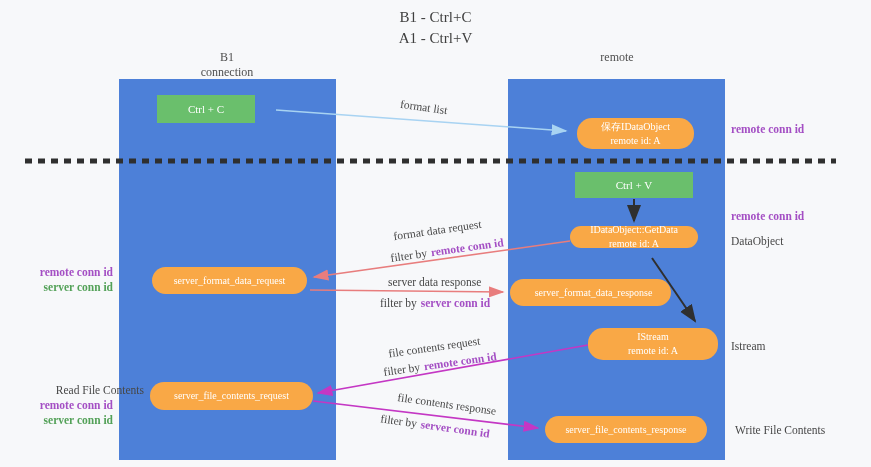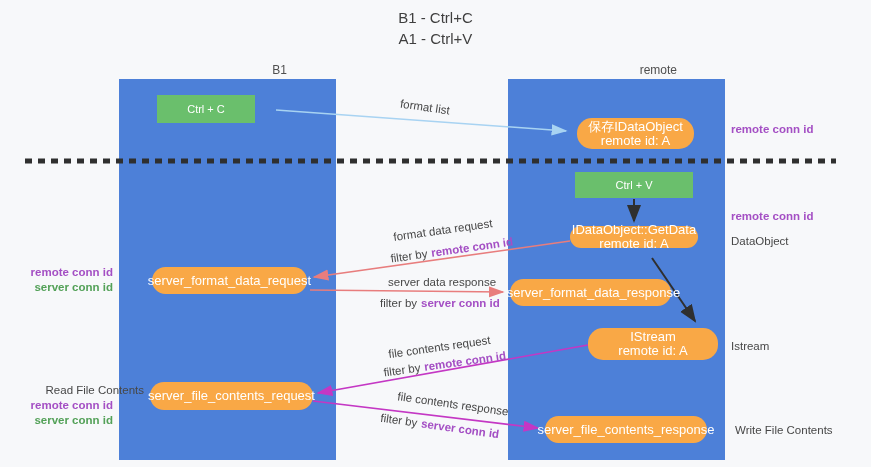--- a/index.html
+++ b/index.html
@@ -3,35 +3,36 @@
 <meta charset="utf-8">
 <style>
   html,body{margin:0;padding:0;}
   body{
     font-family:"Liberation Sans","DejaVu Sans",sans-serif;
     background:var(--bg,#f7f8fa);
   }
   .canvas{
     position:relative;width:871px;height:467px;overflow:hidden;
     background:var(--bg,#f7f8fa);
+    font-family:Liberation Serif, serif;
   }
   .title{
     position:absolute;left:0;top:7px;width:871px;text-align:center;
     color:var(--text-dark,#3f3f3f);font-size:15px;line-height:21px;
   }
   .lifeline-head{
-    position:absolute;text-align:right;color:#4f4f4f;font-size:12px;line-height:15px;width:120px;margin-top:13px;
+    position:absolute;text-align:center;color:#4f4f4f;font-size:12px;line-height:15px;width:120px;
   }
   .col{position:absolute;background:var(--column-blue,#4d80d8);}
   .box{
     position:absolute;display:flex;flex-direction:column;align-items:center;justify-content:center;
     color:#fff;text-align:center;font-size:11px;line-height:14px;
   }
   .green{background:var(--box-green,#6abf6c);}
-  .orange{background:var(--box-orange,#f9a846);font-size:13px;border-radius:15px;}
+  .orange{background:var(--box-orange,#f9a846);font-size:10px;border-radius:15px;}
   .lbl{position:absolute;font-size:11.5px;color:#474747;white-space:nowrap;}
   .lbl.rot-neg{transform:rotate(-8deg);}
   .lbl.rot-pos{transform:rotate(8deg);}
   .purple{color:var(--text-purple,#a44fc4);font-weight:bold;}
   .greentxt{color:var(--text-green,#53a158);font-weight:bold;}
   .right-align{text-align:right;}
   .filter-prefix{margin-right:4px;}
   svg.overlay{position:absolute;left:0;top:0;pointer-events:none;}
   .ln-blue{stroke:var(--arrow-blue,#a8d3f2);stroke-width:1.6;}
   .ln-salmon{stroke:var(--arrow-salmon,#e87d7d);stroke-width:1.6;}

